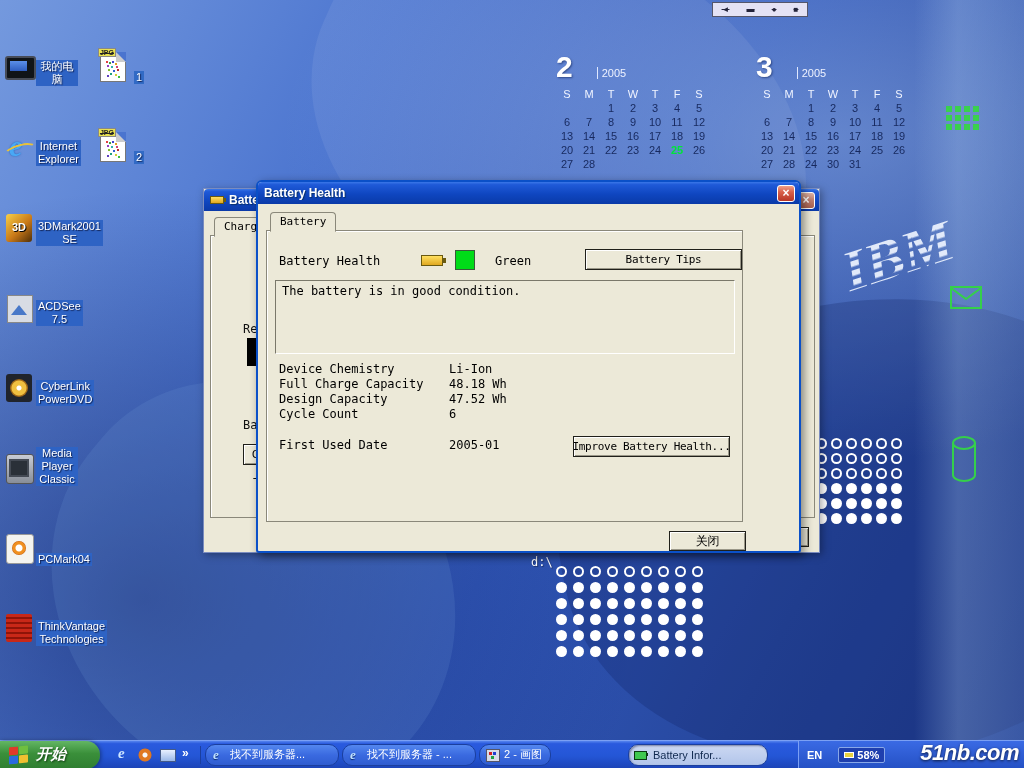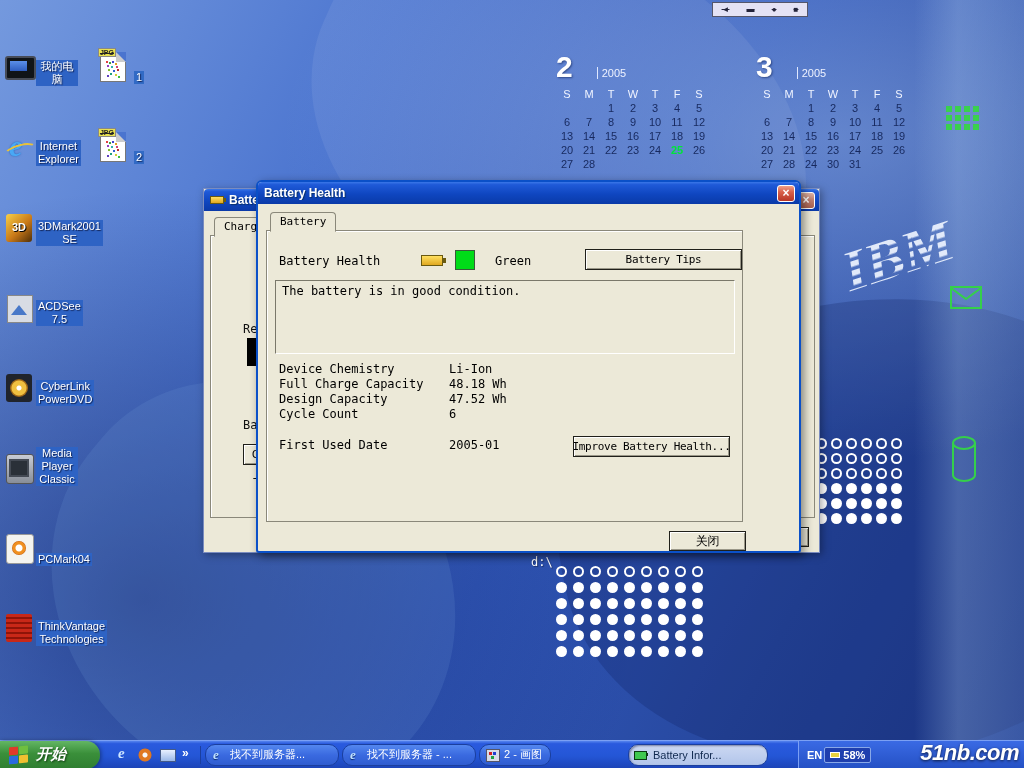--- a/index.html
+++ b/index.html
@@ -140,21 +140,21 @@
 .task:nth-child(4){width:140px;margin-left:74px}
 .task.on{background:linear-gradient(#ccd8f2,#b2c5ea);color:#10294f;box-shadow:inset 1px 1px 2px rgba(0,0,40,.4)}
 .task-lab{overflow:hidden;white-space:nowrap}
 .tk{width:15px;height:14px;display:inline-block;margin-right:4px;position:relative;flex:none}
 .tk-ie::before{content:"e";position:absolute;left:2px;top:-1px;font:italic bold 13px "Liberation Serif",serif;color:#bfe0ff;text-shadow:0 1px 1px #0a2a6a}
 .tk-paint::before{content:"";position:absolute;left:1px;top:1px;width:12px;height:11px;background:#d8dce8;border:1px solid #556}
 .tk-paint::after{content:"";position:absolute;left:4px;top:4px;width:3px;height:3px;background:#d02020;box-shadow:4px 0 0 #2040d0,2px 4px 0 #20a040}
 .tk-battery::before{content:"";position:absolute;left:0;top:3px;width:11px;height:7px;background:#3fc84f;border:1px solid #0a3a12}
 .tk-battery::after{content:"";position:absolute;left:12px;top:5px;width:2px;height:3px;background:#0a3a12}
 #tray{position:absolute;right:0;top:0;height:28px;width:226px;display:flex;align-items:center;padding-left:8px;border-left:1px solid #7ba0f4;background:linear-gradient(#3a6ae4,#2450c4)}
-.lang{color:#fff;font:bold 11px "Liberation Sans",sans-serif;margin-right:2px}
+.lang{color:#fff;font:bold 11px "Liberation Sans",sans-serif;margin-right:16px}
 .bbadge{display:flex;align-items:center;background:#1f3fae;border:1px solid #89a8e8;border-radius:2px;padding:1px 5px;color:#fff;font:bold 11px "Liberation Sans",sans-serif}
 .bsm{display:inline-block;width:10px;height:6px;background:#e8d040;border:1px solid #fff;margin-right:3px}
 #wm{position:absolute;right:5px;bottom:2px;z-index:60;color:#fff;font:bold italic 22px "Liberation Sans",sans-serif;text-shadow:0 1px 3px rgba(0,0,0,.7);letter-spacing:-.5px}
 </style>
 </head>
 <body>
 
 <div id="screen">
 
   <div class="leaf" id="leaf1"></div>

